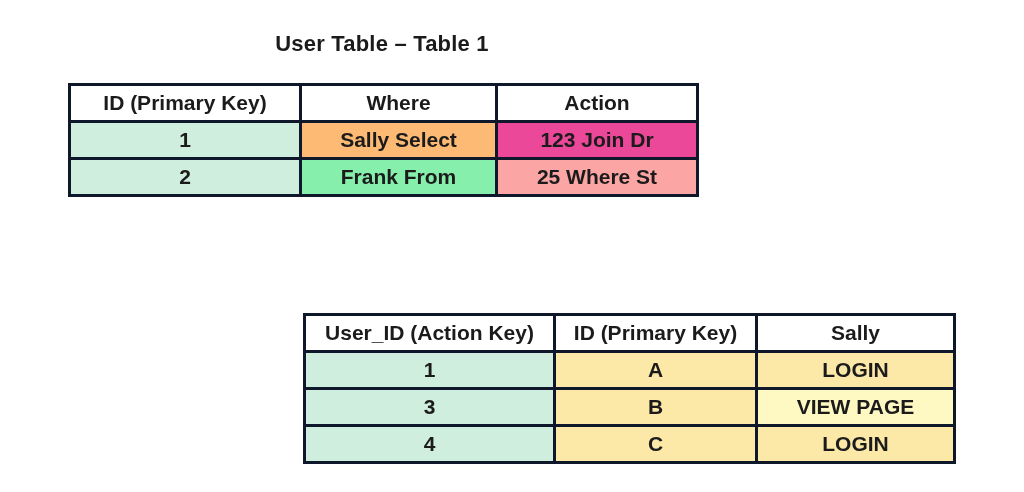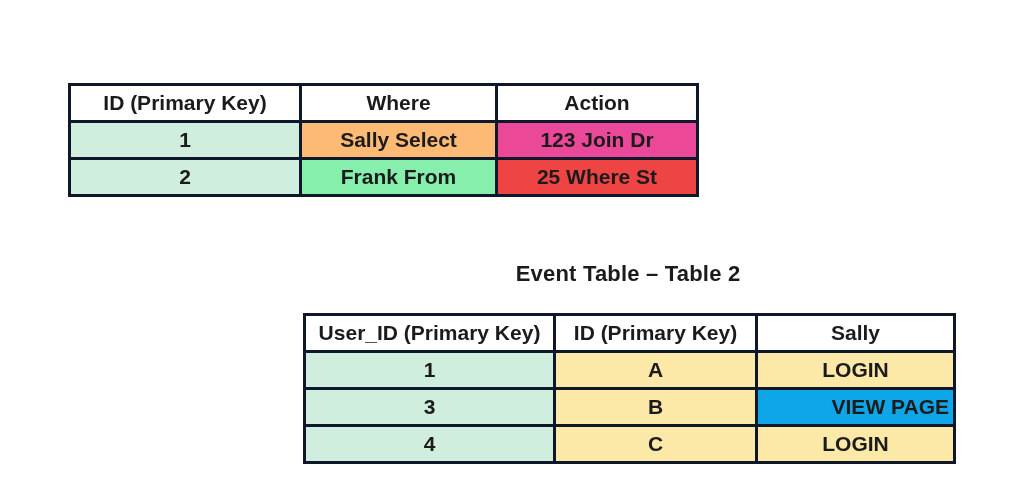--- a/index.html
+++ b/index.html
@@ -48,20 +48,21 @@
     white-space: nowrap;
     overflow: hidden;
   }
   table.data-table th { background: #ffffff; }
 </style>
 </head>
 <body>
 
 <div class="canvas">
 
+  <div id="title-1" class="tbl-title">User Table – Table 1</div>
 
   <table id="table-1" class="data-table">
     <colgroup>
       <col style="width:231px">
       <col style="width:196px">
       <col style="width:201px">
     </colgroup>
     <tbody>
         <tr>
       <th>ID (Primary Key)</th>
@@ -69,48 +70,47 @@
       <th>Action</th>
     </tr>
     <tr>
       <td style="background: rgb(207, 238, 221);">1</td>
       <td style="background: #fdba74;">Sally Select</td>
       <td style="background: #ec4899;">123 Join Dr</td>
     </tr>
     <tr>
       <td style="background: rgb(207, 238, 221);">2</td>
       <td style="background: #86efac;">Frank From</td>
-      <td style="background: #ef4444;">25 Where St</td>
+      <td style="background: #fca5a5;">25 Where St</td>
     </tr>
   </tbody>
     </table>
 
-  <div id="title-2" class="tbl-title">Event Table – Table 2</div>
 
   <table id="table-2" class="data-table">
     <colgroup>
       <col style="width:250px">
       <col style="width:202px">
       <col style="width:198px">
     </colgroup>
     <tbody>
         <tr>
-      <th>User_ID (Primary Key)</th>
+      <th>User_ID (Action Key)</th>
       <th>ID (Primary Key)</th>
       <th>Sally</th>
     </tr>
     <tr>
       <td style="background: rgb(207, 238, 221);">1</td>
       <td style="background: rgb(252, 232, 167);">A</td>
       <td style="background: rgb(252, 232, 167);">LOGIN</td>
     </tr>
     <tr>
       <td style="background: rgb(207, 238, 221);">3</td>
       <td style="background: rgb(252, 232, 167);">B</td>
-      <td style="background: #0ea5e9; text-align: right;">VIEW PAGE</td>
+      <td style="background: #fef9c3;">VIEW PAGE</td>
     </tr>
     <tr>
       <td style="background: rgb(207, 238, 221);">4</td>
       <td style="background: rgb(252, 232, 167);">C</td>
       <td style="background: rgb(252, 232, 167);">LOGIN</td>
     </tr>
   </tbody>
     </table>
 
 </div>

